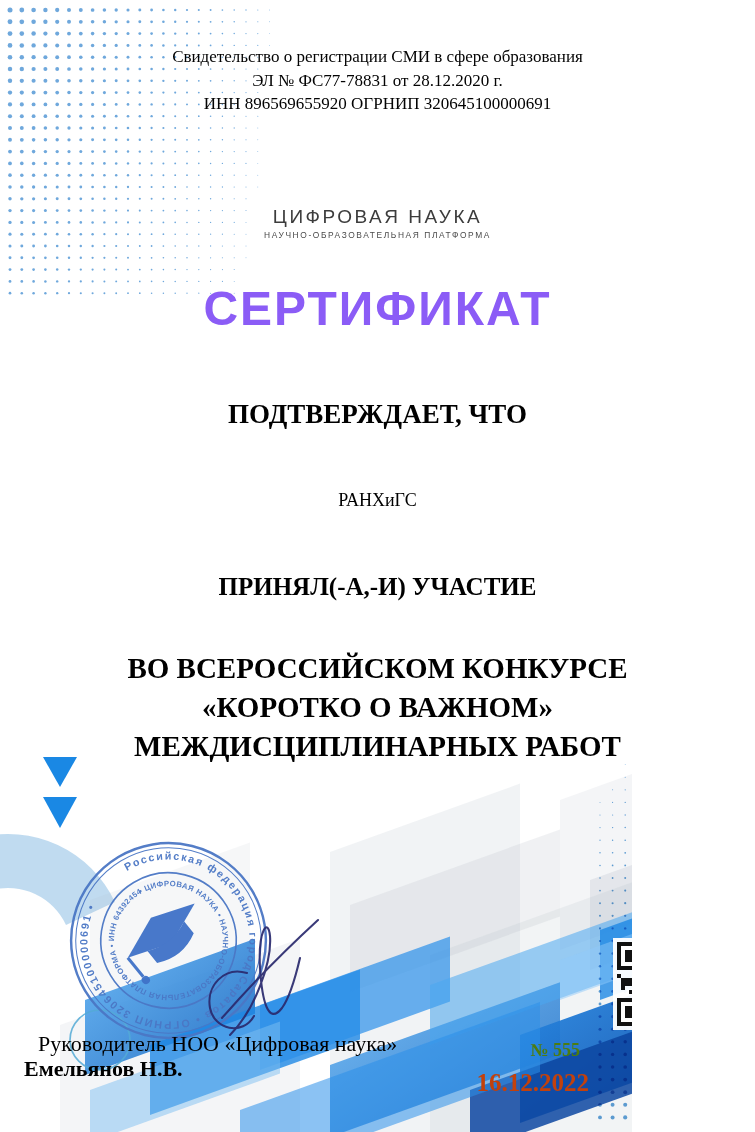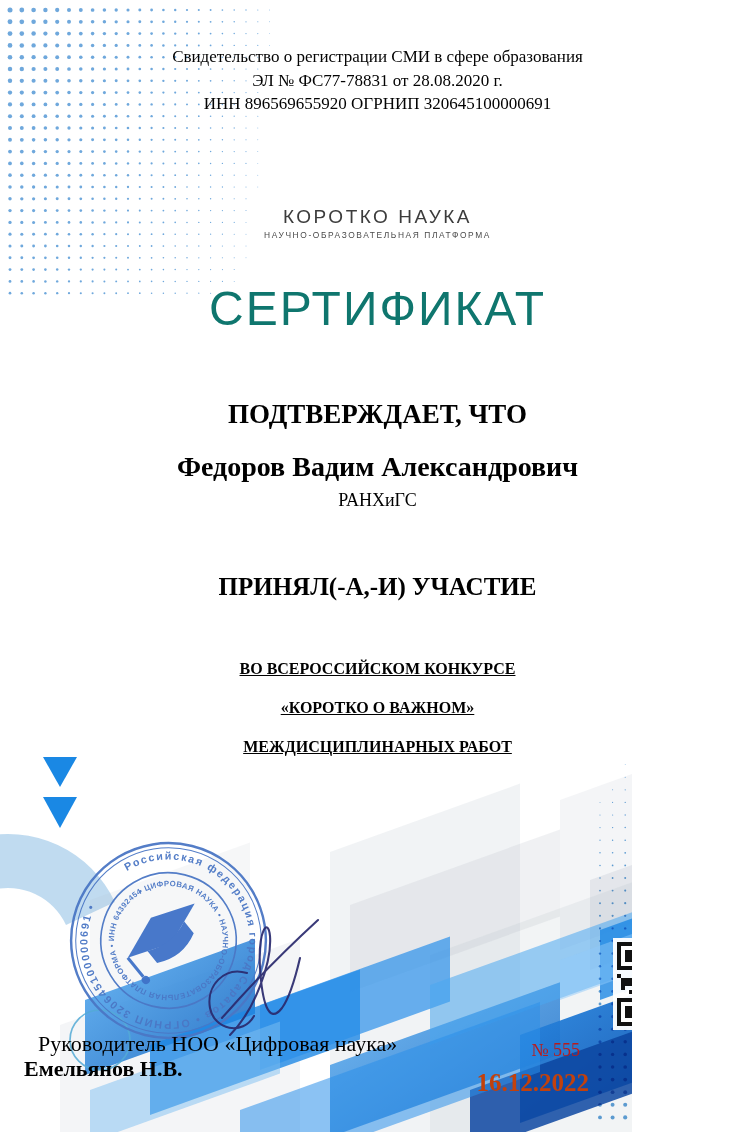--- a/index.html
+++ b/index.html
@@ -7,30 +7,30 @@
         font-family:"Liberation Serif",serif;color:#000;}
   .abs{position:absolute;}
   .center{left:0;width:755px;text-align:center;}
   
   #deco{position:absolute;left:0;top:0;z-index:0;}
   
   .reg{top:45px;font-size:17px;line-height:23.5px;color:#030303;z-index:2;}
   .logo{top:206px;z-index:2;font-family:"Liberation Sans",sans-serif;color:#3c3c3c;}
   .logo .name{font-size:19px;letter-spacing:2.5px;font-weight:400;}
   .logo .sub{font-size:8.4px;letter-spacing:1.6px;margin-top:2px;color:#4a4a4a;}
-  .title{top:281px;z-index:2;font-family:"Liberation Sans",sans-serif;font-weight:normal;
-         font-size:48px;letter-spacing:2px;color:#0f766e;}
+  .title{top:281px;z-index:2;font-family:"Liberation Sans",sans-serif;font-weight:bold;
+         font-size:48px;letter-spacing:2px;color:#8b5cf6;}
   .confirms{top:399px;font-size:27px;font-weight:bold;z-index:2;}
   .rname{top:451px;font-size:28px;font-weight:bold;z-index:2;}
   .rorg{top:490px;font-size:18px;z-index:2;}
   .partic{top:573px;font-size:25px;font-weight:bold;z-index:2;}
-  .event{top:649px;font-size:16px;font-weight:bold;line-height:39px;z-index:2;text-decoration:underline;}
+  .event{top:649px;font-size:29px;font-weight:bold;line-height:39px;z-index:2;}
   .signer-role{left:38px;top:1031px;font-size:22px;z-index:3;}
   .signer-name{left:24px;top:1056px;font-size:22px;font-weight:bold;z-index:3;}
-  .cert-number{right:52px;top:1040px;font-size:18px;font-weight:normal;color:#b91c1c;z-index:3;}
+  .cert-number{right:52px;top:1040px;font-size:18px;font-weight:bold;color:#4d7c0f;z-index:3;}
   .cert-date{right:43px;top:1069px;font-size:25px;font-weight:bold;color:#c2410c;z-index:3;}
   #seal{position:absolute;left:66px;top:838px;z-index:2;transform:rotate(-17deg);opacity:.95;}
   #signature{position:absolute;left:150px;top:880px;z-index:3;}
   #qr{position:absolute;left:613px;top:938px;z-index:3;}
   .seal-text{font-family:"Liberation Sans",sans-serif;font-weight:bold;fill:#4b77c5;}
 </style>
 </head>
 <body>
 
 <div class="page">
@@ -1018,33 +1018,32 @@
         <circle cx="751.2" cy="1092.2" r="2.73"></circle>
         <circle cx="751.2" cy="1104.8" r="2.79"></circle>
         <circle cx="751.2" cy="1117.4" r="2.85"></circle>
       </g>
 
     <circle cx="100" cy="1040" r="30" fill="none" stroke="#54aad6" stroke-width="1.7" opacity=".85"></circle>
   </svg>
 
   <div class="abs center reg">
     <div>Свидетельство о регистрации СМИ в сфере образования</div>
-    <div>ЭЛ № ФС77-78831 от 28.08.2020 г.</div>
+    <div>ЭЛ № ФС77-78831 от 28.12.2020 г.</div>
     <div>ИНН 896569655920 ОГРНИП 320645100000691</div>
   </div>
 
   <div class="abs center logo">
-    <div class="name">КОРОТКО НАУКА</div>
+    <div class="name">ЦИФРОВАЯ НАУКА</div>
     <div class="sub">НАУЧНО-ОБРАЗОВАТЕЛЬНАЯ ПЛАТФОРМА</div>
   </div>
 
   <div class="abs center title">СЕРТИФИКАТ</div>
 
   <div class="abs center confirms">ПОДТВЕРЖДАЕТ, ЧТО</div>
-  <div class="abs center rname">Федоров Вадим Александрович</div>
   <div class="abs center partic">ПРИНЯЛ(-А,-И) УЧАСТИЕ</div>
   <div class="abs center rorg">РАНХиГС</div>
   <div class="abs center event">
     <div>ВО ВСЕРОССИЙСКОМ КОНКУРСЕ</div>
     <div>«КОРОТКО О ВАЖНОМ»</div>
     <div>МЕЖДИСЦИПЛИНАРНЫХ РАБОТ</div>
   </div>
 
   <svg id="seal" width="205" height="205" viewBox="0 0 200 200">
     <g transform="rotate(-14 100 100)">

